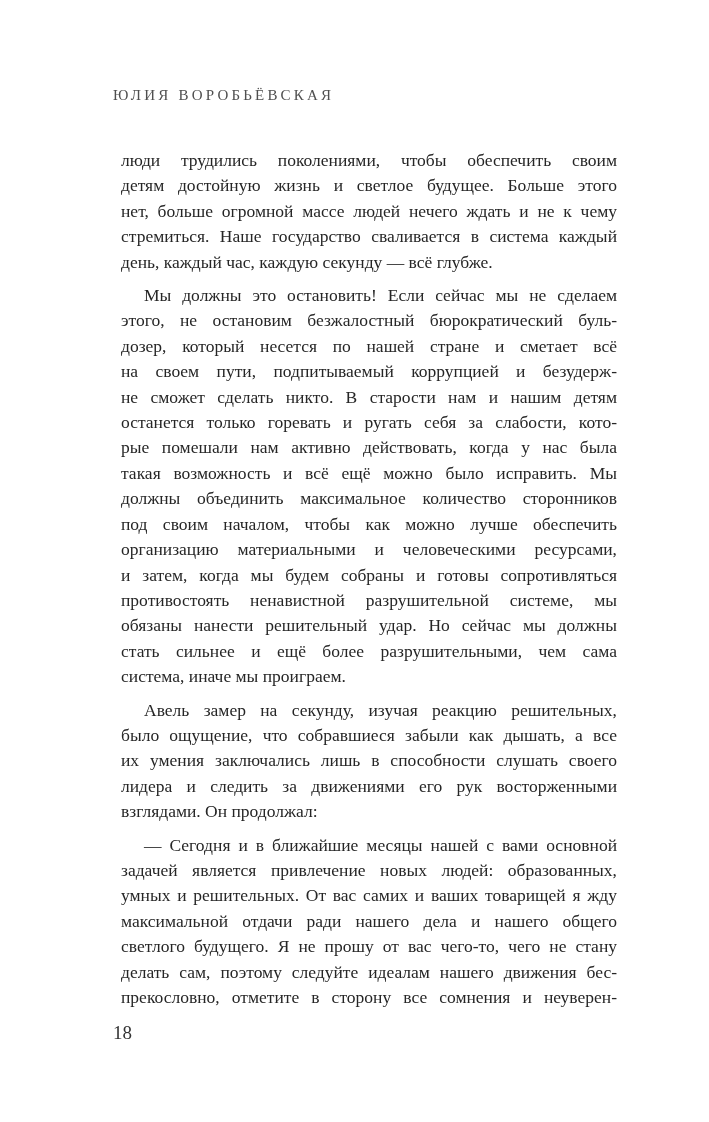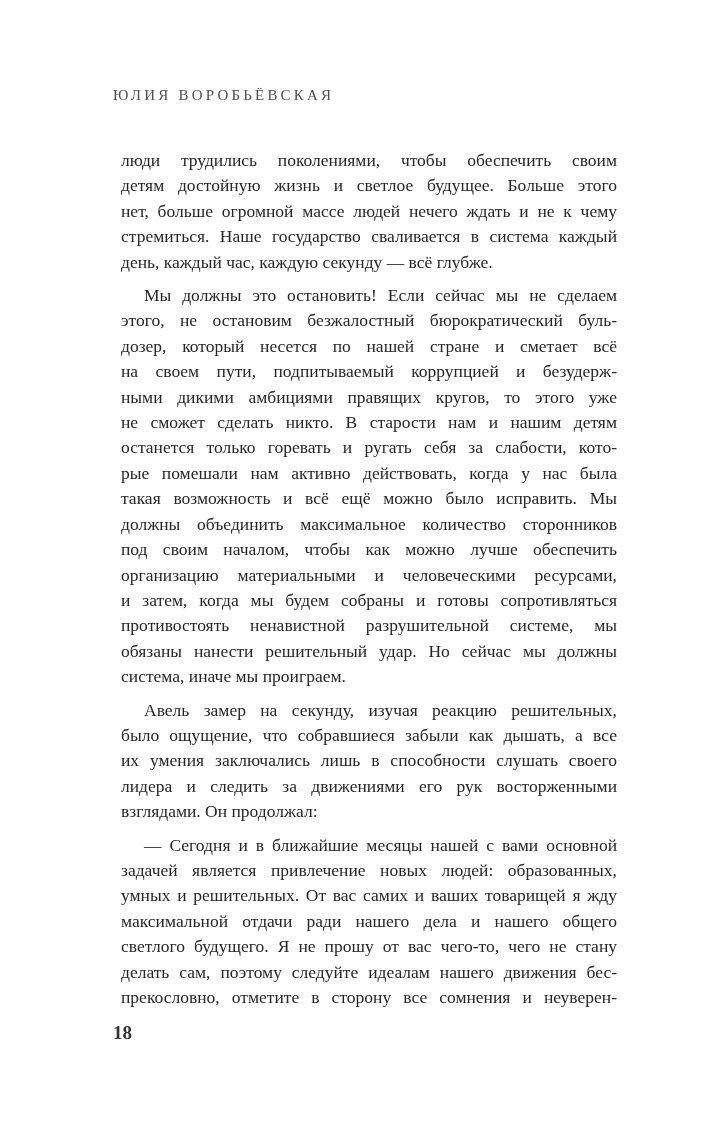--- a/index.html
+++ b/index.html
@@ -68,45 +68,45 @@
         <div class="line">детям достойную жизнь и светлое будущее. Больше этого</div>
         <div class="line">нет, больше огромной массе людей нечего ждать и не к чему</div>
         <div class="line">стремиться. Наше государство сваливается в система каждый</div>
         <div class="line last">день, каждый час, каждую секунду — всё глубже.</div>
       </div>
       <div class="paragraph">
         <div class="line indent">Мы должны это остановить! Если сейчас мы не сделаем</div>
         <div class="line">этого, не остановим безжалостный бюрократический буль-</div>
         <div class="line">дозер, который несется по нашей стране и сметает всё</div>
         <div class="line">на своем пути, подпитываемый коррупцией и безудерж-</div>
-        <div class="line">ными дикими амбициями правящих кругов, то этого уже</div>
         <div class="line">не сможет сделать никто. В старости нам и нашим детям</div>
         <div class="line">останется только горевать и ругать себя за слабости, кото-</div>
         <div class="line">рые помешали нам активно действовать, когда у нас была</div>
         <div class="line">такая возможность и всё ещё можно было исправить. Мы</div>
         <div class="line">должны объединить максимальное количество сторонников</div>
         <div class="line">под своим началом, чтобы как можно лучше обеспечить</div>
         <div class="line">организацию материальными и человеческими ресурсами,</div>
         <div class="line">и затем, когда мы будем собраны и готовы сопротивляться</div>
         <div class="line">противостоять ненавистной разрушительной системе, мы</div>
         <div class="line">обязаны нанести решительный удар. Но сейчас мы должны</div>
+        <div class="line">стать сильнее и ещё более разрушительными, чем сама</div>
         <div class="line last">система, иначе мы проиграем.</div>
       </div>
       <div class="paragraph">
         <div class="line indent">Авель замер на секунду, изучая реакцию решительных,</div>
         <div class="line">было ощущение, что собравшиеся забыли как дышать, а все</div>
         <div class="line">их умения заключались лишь в способности слушать своего</div>
         <div class="line">лидера и следить за движениями его рук восторженными</div>
         <div class="line last">взглядами. Он продолжал:</div>
       </div>
       <div class="paragraph">
         <div class="line indent">— Сегодня и в ближайшие месяцы нашей с вами основной</div>
         <div class="line">задачей является привлечение новых людей: образованных,</div>
         <div class="line">умных и решительных. От вас самих и ваших товарищей я жду</div>
         <div class="line">максимальной отдачи ради нашего дела и нашего общего</div>
         <div class="line">светлого будущего. Я не прошу от вас чего-то, чего не стану</div>
         <div class="line">делать сам, поэтому следуйте идеалам нашего движения бес-</div>
         <div class="line">прекословно, отметите в сторону все сомнения и неуверен-</div>
       </div>
     </div>
 
-  <div class="page-number" style="color: rgb(51, 51, 51); font-weight: bold;">18</div>
+  <div class="page-number" style="color: rgb(51, 51, 51);">18</div>
 </div>
 
 </body></html>

